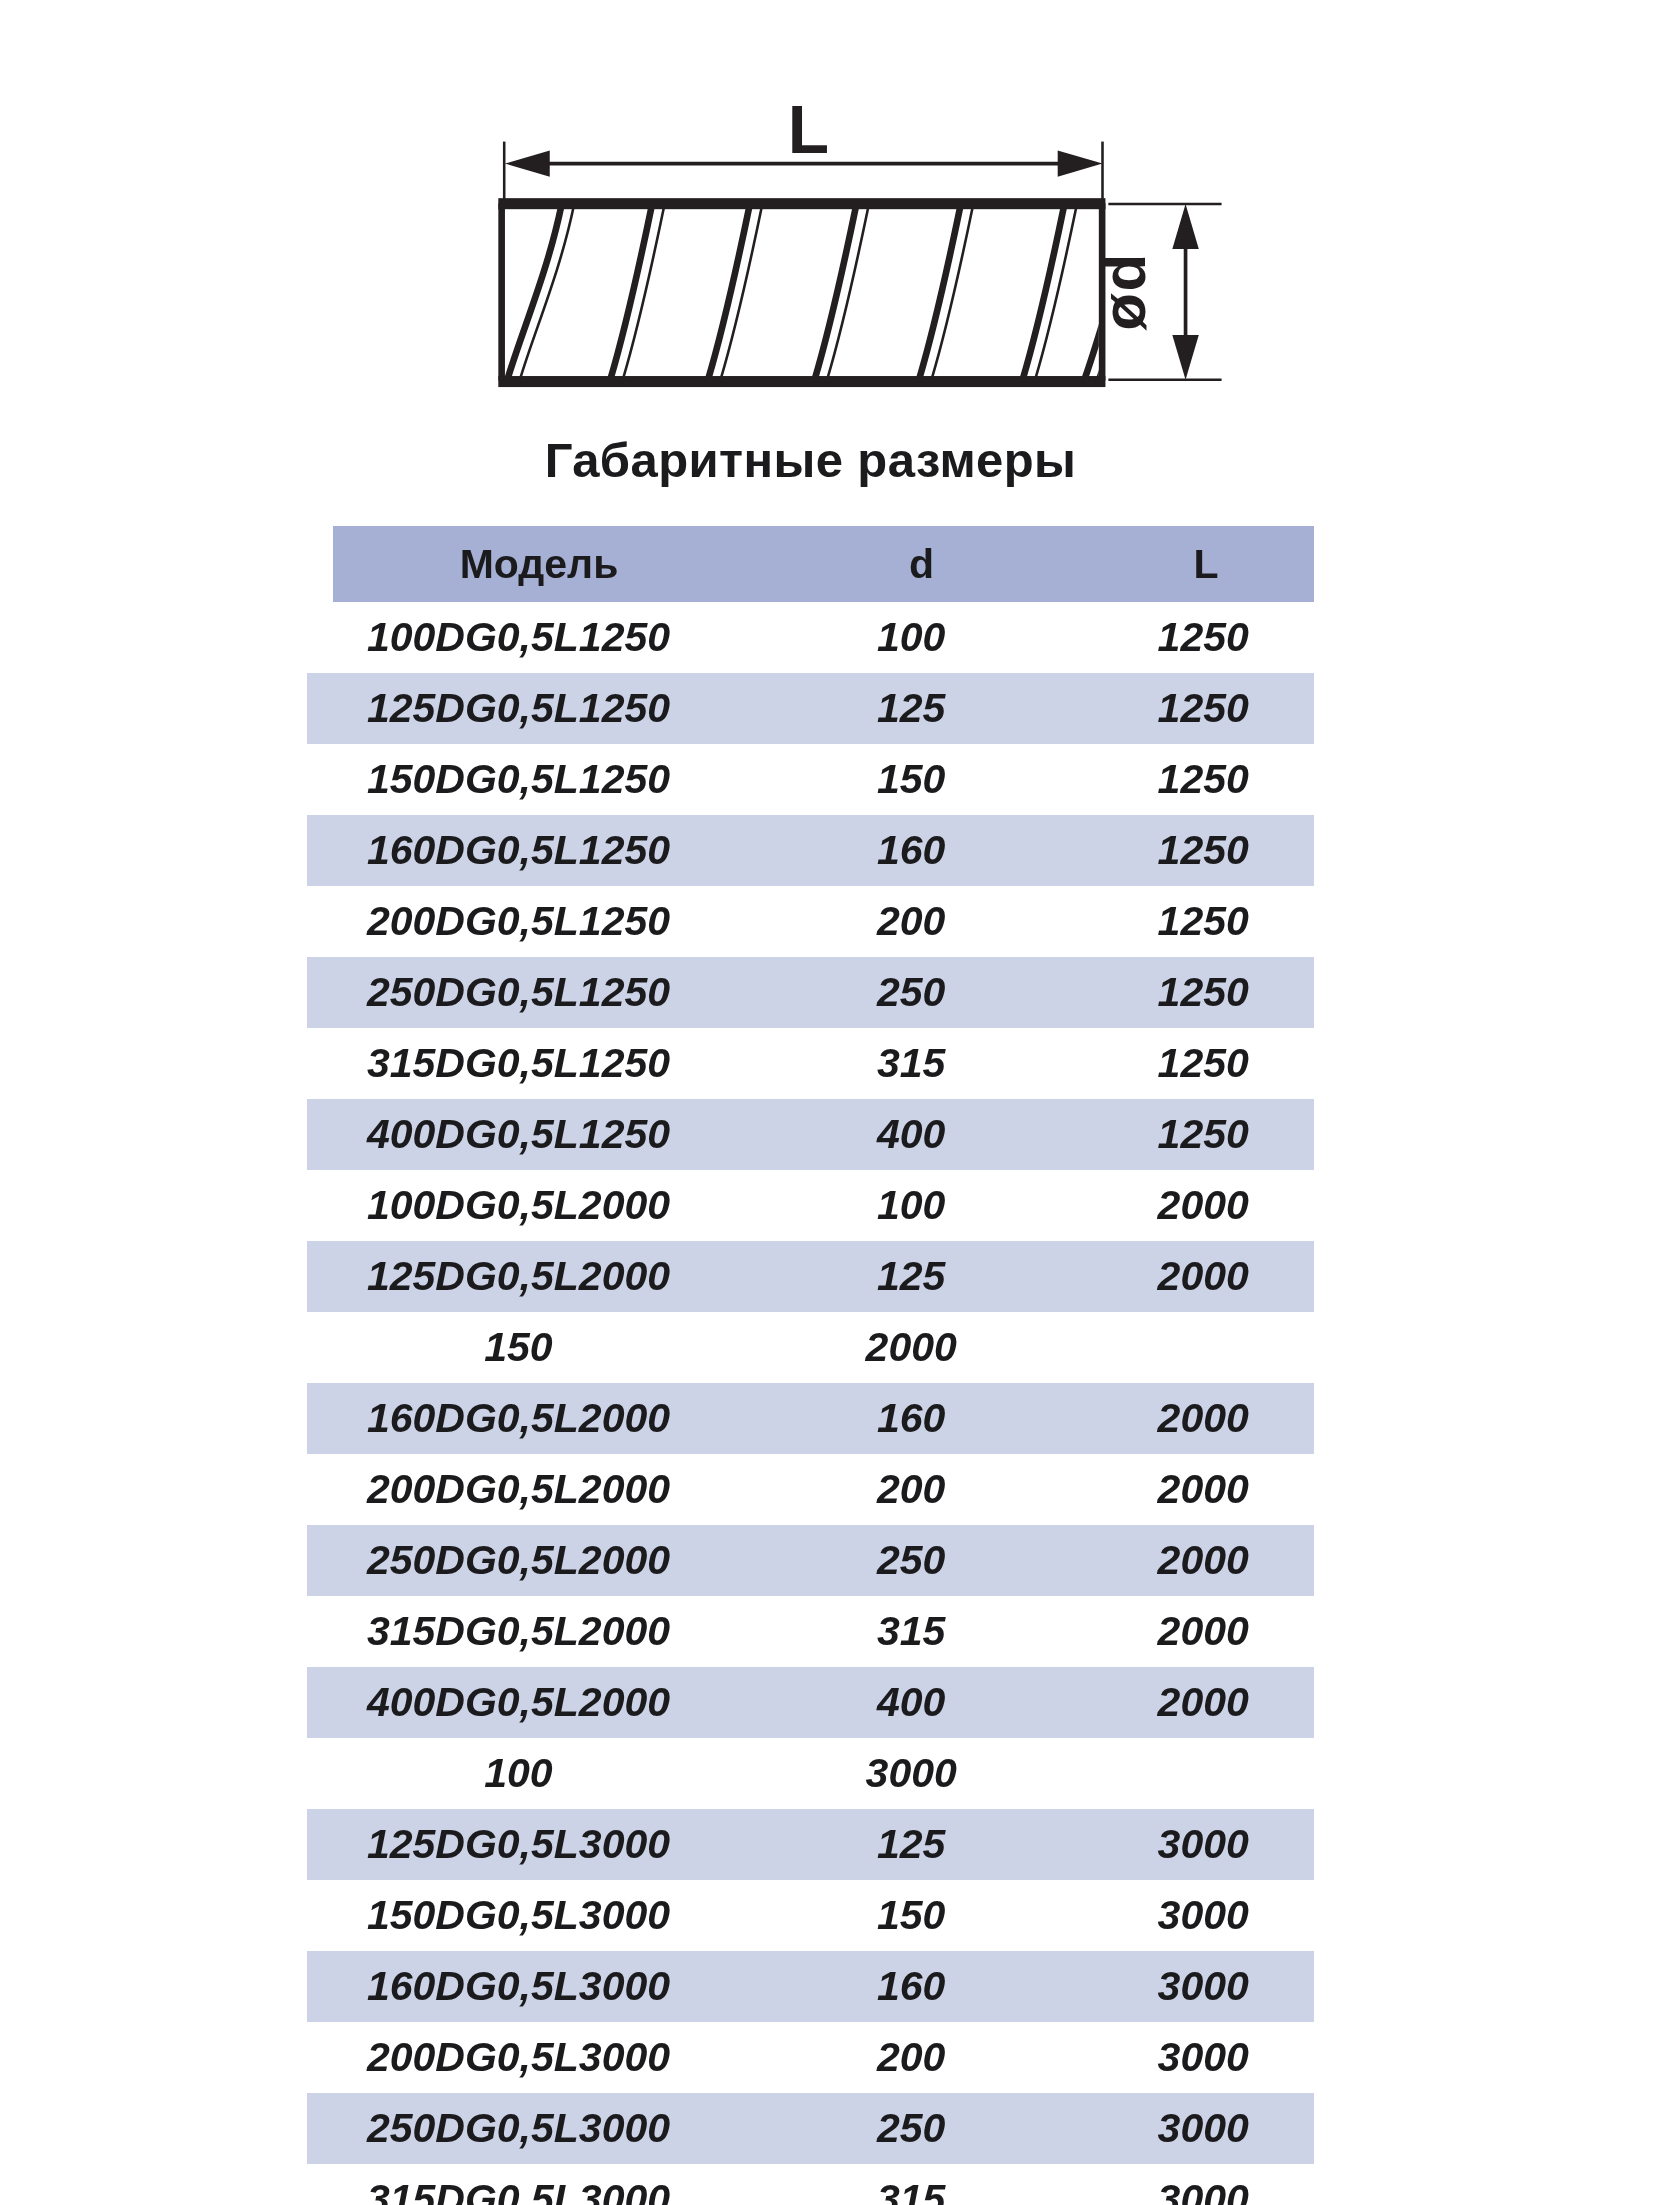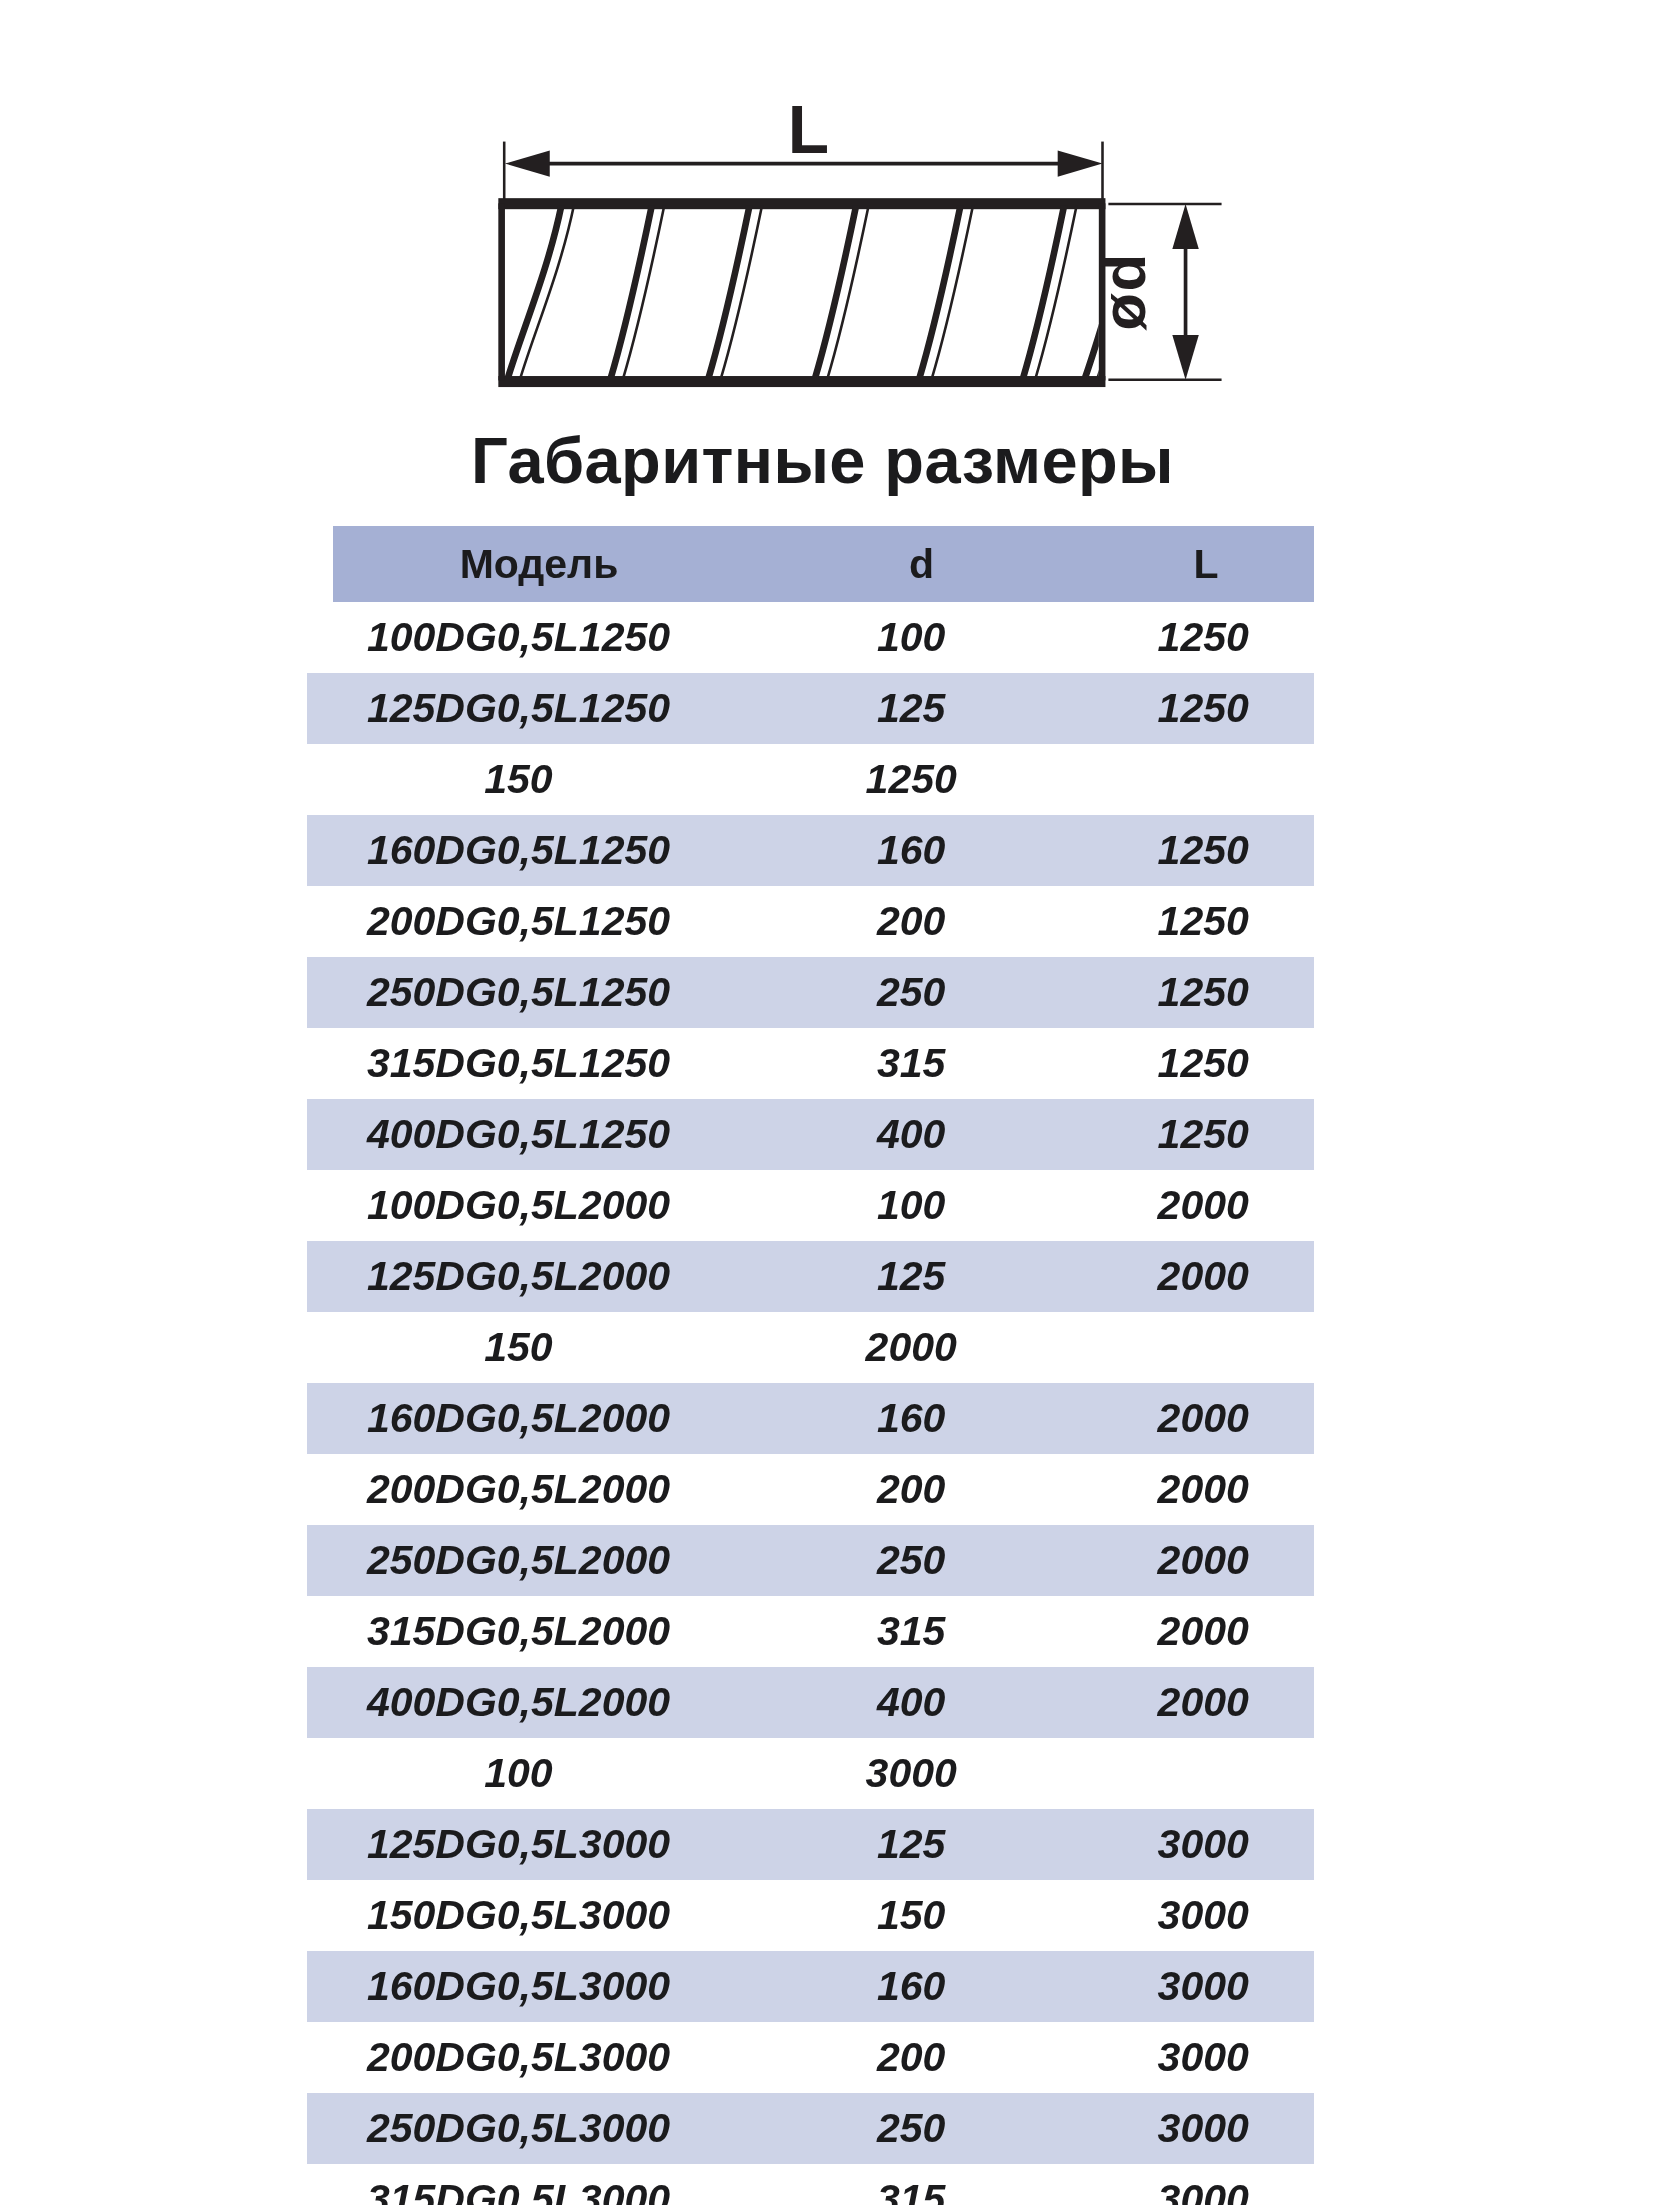--- a/index.html
+++ b/index.html
@@ -11,22 +11,22 @@
   *{margin:0;padding:0;box-sizing:border-box;}
   html,body{background:#ffffff;}
   body{
     width:1654px;height:2205px;position:relative;
     font-family:"Liberation Sans","DejaVu Sans",sans-serif;
     color:var(--text);
   }
   .drawing{position:absolute;left:294px;top:59px;width:1029px;height:368px;}
   .dim-label{font-family:"Liberation Sans","DejaVu Sans",sans-serif;font-weight:700;fill:var(--line);}
   .page-title{
-    position:absolute;left:319px;top:434px;width:1007px;
-    text-align:center;font-size:65px;font-weight:700;line-height:53px;
+    position:absolute;left:307px;top:434px;width:1007px;
+    text-align:center;font-size:49px;font-weight:700;line-height:53px;
     color:var(--text);letter-spacing:0.4px;
   }
   .dim-table{position:absolute;left:307px;top:526px;width:1007px;}
   .thead{
     height:76px;background:var(--header-bg);
     display:grid;grid-template-columns:42% 36% 22%;align-items:center;
     font-size:41px;font-weight:700;margin-left:26px;
   }
   .thead .hcell{text-align:center;}
   .tbody .trow{
@@ -109,20 +109,21 @@
     <div class="cell">1250</div>
   </div>
 
   <div class="trow">
     <div class="cell">125DG0,5L1250</div>
     <div class="cell">125</div>
     <div class="cell">1250</div>
   </div>
 
   <div class="trow">
+    <div class="cell">150DG0,5L1250</div>
     <div class="cell">150</div>
     <div class="cell">1250</div>
   </div>
 
   <div class="trow">
     <div class="cell">160DG0,5L1250</div>
     <div class="cell">160</div>
     <div class="cell">1250</div>
   </div>
 

